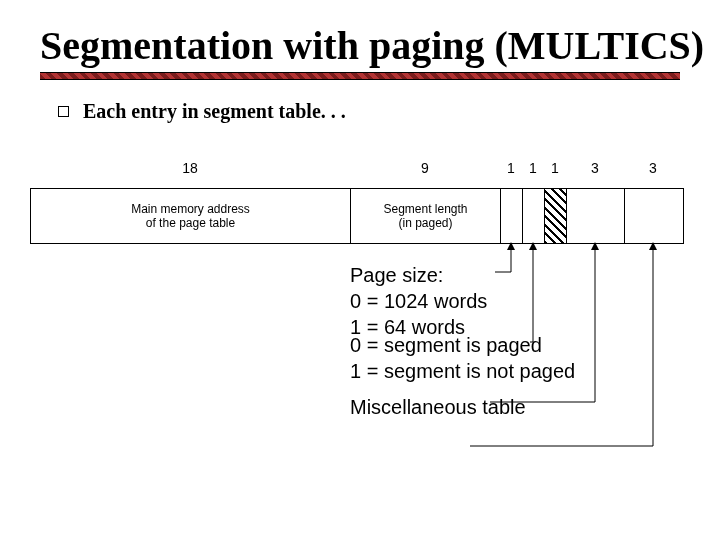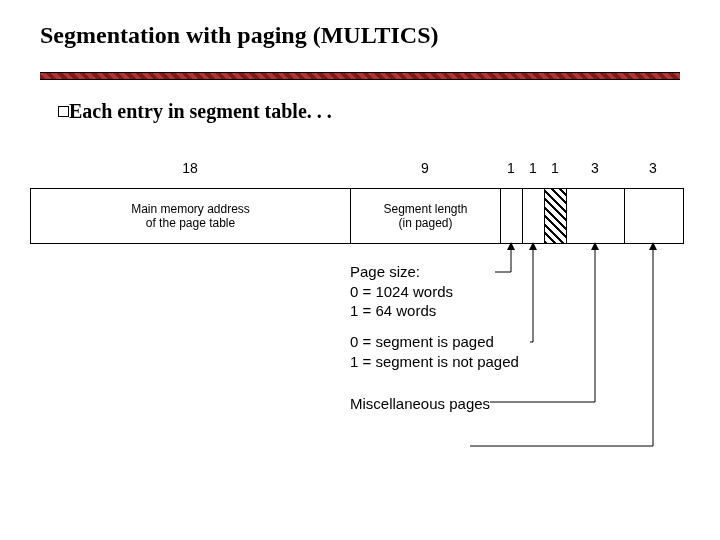--- a/index.html
+++ b/index.html
@@ -15,21 +15,21 @@
     position: relative;
     width: 720px;
     height: 540px;
   }
   .title {
     position: absolute;
     left: 40px;
     top: 22px;
     font-family: "Comic Sans MS", "Comic Sans", cursive;
     font-weight: bold;
-    font-size: 24px;
+    font-size: 40px;
   }
   .rule {
     position: absolute;
     left: 40px;
     top: 72px;
     width: 640px;
     height: 6px;
     background: repeating-linear-gradient(
       45deg,
       #7a1c1c 0 4px,
@@ -37,21 +37,21 @@
     );
     border-top: 1px solid #000;
     border-bottom: 1px solid #000;
   }
   .bullet-row {
     position: absolute;
     left: 58px;
     top: 100px;
     display: flex;
     align-items: center;
-    gap: 0;
+    gap: 14px;
   }
   .sq {
     width: 9px;
     height: 9px;
     border: 1px solid #000;
     display: inline-block;
   }
   .bullet-text {
     font-family: "Comic Sans MS", "Comic Sans", cursive;
     font-weight: bold;
@@ -106,21 +106,21 @@
   .cell.c1 { flex: 0 0 320px; }
   .cell.c2 { flex: 0 0 150px; }
   .cell.c3 { flex: 0 0 22px; }
   .cell.c4 { flex: 0 0 22px; }
   .cell.c5 { flex: 0 0 22px; background: repeating-linear-gradient(45deg,#000 0 2px,#fff 2px 6px); }
   .cell.c6 { flex: 0 0 58px; }
   .cell.c7 { flex: 0 0 58px; }
 
   .note {
     position: absolute;
-    font-size: 15px;
+    font-size: 20px;
     line-height: 1.3;
   }
   .note-a { left: 320px; top: 102px; width: 200px; }
   .note-b { left: 320px; top: 172px; width: 250px; }
   .note-c { left: 320px; top: 234px; width: 250px; }
   .note-d { left: 320px; top: 278px; width: 250px; }
 
   svg.arrows {
     position: absolute;
     left: 0;
@@ -171,21 +171,21 @@
       <div class="cell c5"></div>
       <div class="cell c6"></div>
       <div class="cell c7"></div>
     </div>
 
     <div class="note note-a" style="white-space:pre-line;">Page size:
 0 = 1024 words
 1 = 64 words</div>
     <div class="note note-b" style="white-space:pre-line;">0 = segment is paged
 1 = segment is not paged</div>
-    <div class="note note-c">Miscellaneous pages</div>
+    <div class="note note-c">Miscellaneous table</div>
 
     <svg class="arrows" viewBox="0 0 660 330">
 
       <polyline points="465,112 481,112 481,86"></polyline>
       <polygon class="arrowhead" points="481,82 477,90 485,90"></polygon>
 
       <polyline points="500,182 503,182 503,86"></polyline>
       <polygon class="arrowhead" points="503,82 499,90 507,90"></polygon>
 
       <polyline points="460,242 565,242 565,86"></polyline>

